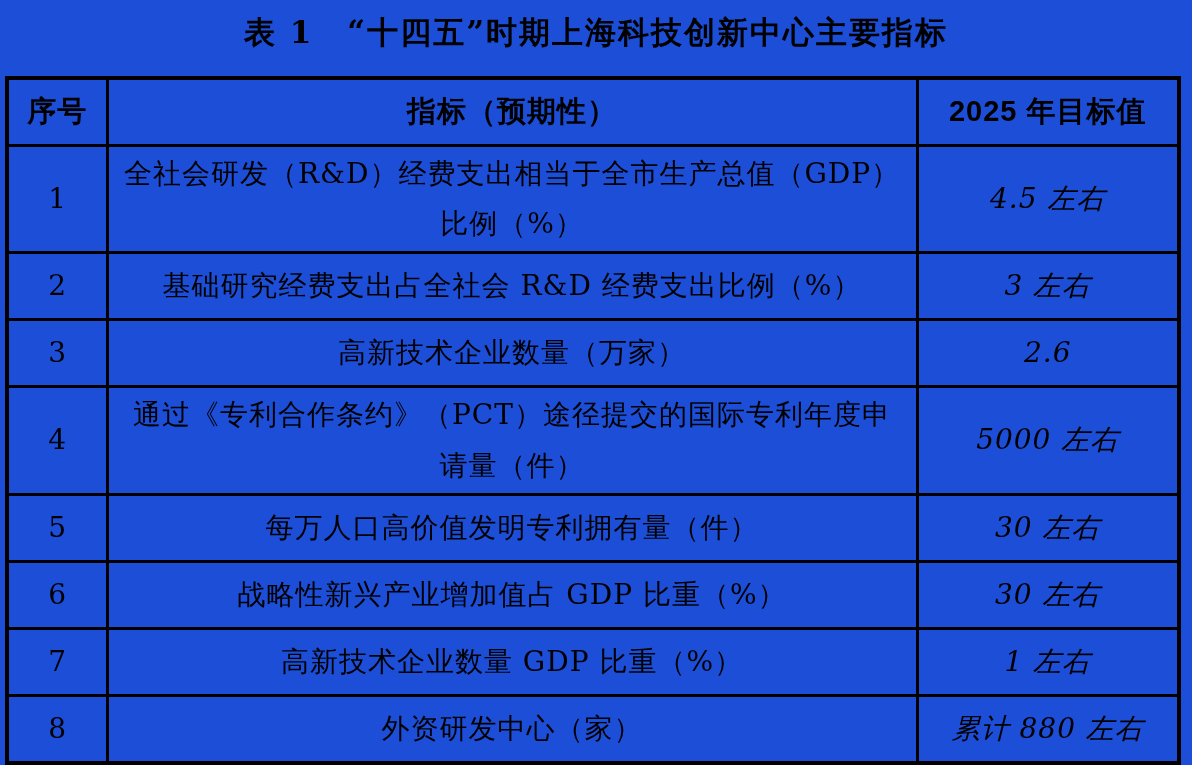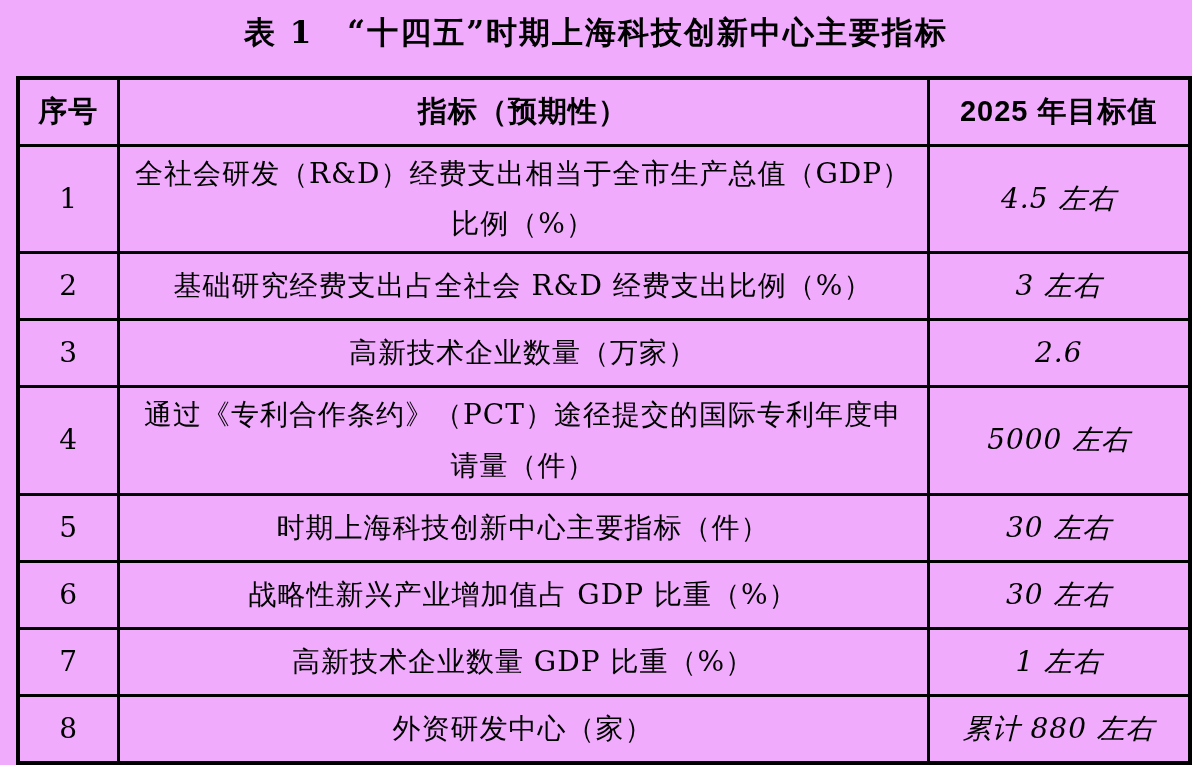--- a/index.html
+++ b/index.html
@@ -8,42 +8,42 @@
     height: 765px;
     background: #ffffff;
     font-family: "DejaVu Serif", "Liberation Serif", serif;
     color: #000000;
     overflow: hidden;
   }
   .page {
     position: relative;
     width: 1192px;
     height: 765px;
-    background: #f0abfc;
+    background: #1d4ed8;
   }
   .doc-title {
     position: absolute;
     top: 12px;
     left: 0;
     width: 100%;
     text-align: center;
     font-size: 31px;
     font-weight: bold;
     font-family: "DejaVu Serif", "Liberation Serif", serif;
     letter-spacing: 2px;
     white-space: nowrap;
   }
   .doc-title .tbl-no {
     display: inline-block;
     margin-right: 34px;
   }
   table.ind-table {
     position: absolute;
     top: 76px;
-    left: 16px;
+    left: 5px;
     width: 1172px;
     border-collapse: collapse;
     table-layout: fixed;
     border: 4px solid #000000;
   }
   .ind-table col.c-no     { width: 100px; }
   .ind-table col.c-ind    { width: 810px; }
   .ind-table col.c-target { width: 262px; }
   .ind-table th, .ind-table td {
     border: 3px solid #000000;
@@ -107,21 +107,21 @@
         <td class="cell-ind">高新技术企业数量（万家）</td>
         <td class="cell-target">2.6</td>
       </tr>
       <tr class="h-2">
         <td class="cell-no">4</td>
         <td class="cell-ind">通过《专利合作条约》（PCT）途径提交的国际专利年度申请量（件）</td>
         <td class="cell-target">5000 左右</td>
       </tr>
       <tr class="h-1">
         <td class="cell-no">5</td>
-        <td class="cell-ind">时期上海科技创新中心主要指标（件）</td>
+        <td class="cell-ind">每万人口高价值发明专利拥有量（件）</td>
         <td class="cell-target">30 左右</td>
       </tr>
       <tr class="h-1">
         <td class="cell-no">6</td>
         <td class="cell-ind">战略性新兴产业增加值占 GDP 比重（%）</td>
         <td class="cell-target">30 左右</td>
       </tr>
       <tr class="h-1">
         <td class="cell-no">7</td>
         <td class="cell-ind">高新技术企业数量 GDP 比重（%）</td>

